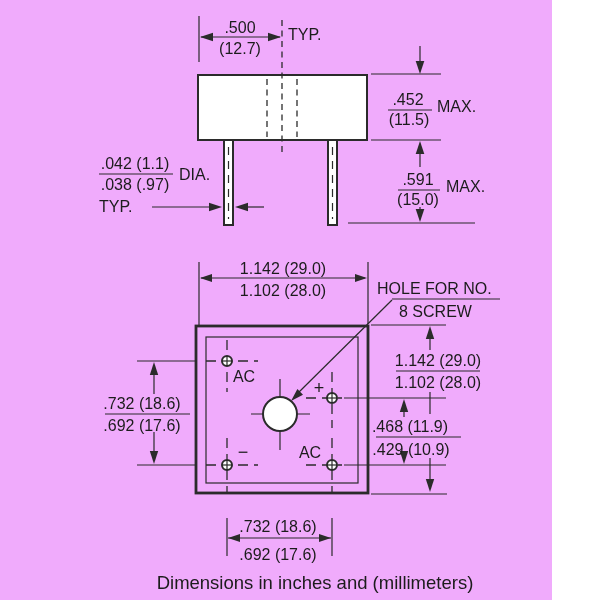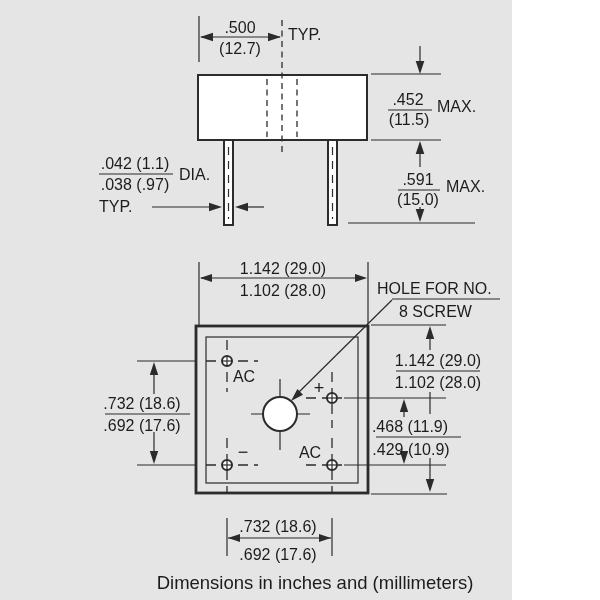--- a/index.html
+++ b/index.html
@@ -1,16 +1,16 @@
 <!DOCTYPE html>
 <html><head>
 <meta charset="utf-8">
 <style>
   html,body{margin:0;padding:0;background:#ffffff;}
-  .stage{width:512px;height:600px;position:relative;background:#e5e5e5;overflow:hidden;}
+  .stage{width:552px;height:600px;position:relative;background:#f0abfc;overflow:hidden;}
   svg{display:block;}
   .thick{stroke:#2b2b2b;stroke-width:2;fill:#fff;}
   .thick3{stroke:#2b2b2b;stroke-width:2.8;fill:none;}
   .thin{stroke:#2b2b2b;stroke-width:1.2;fill:none;}
   .dash{stroke:#2b2b2b;stroke-width:1.3;fill:none;stroke-dasharray:6 4.5;}
   .pindash{stroke:#2b2b2b;stroke-width:1.3;fill:none;stroke-dasharray:10 6;}
   .arr{fill:#2b2b2b;stroke:none;}
   text{font-family:"Liberation Sans","DejaVu Sans",sans-serif;font-size:16px;fill:#1c1c1c;}
   .mid{text-anchor:middle;}
   .st{text-anchor:start;}

